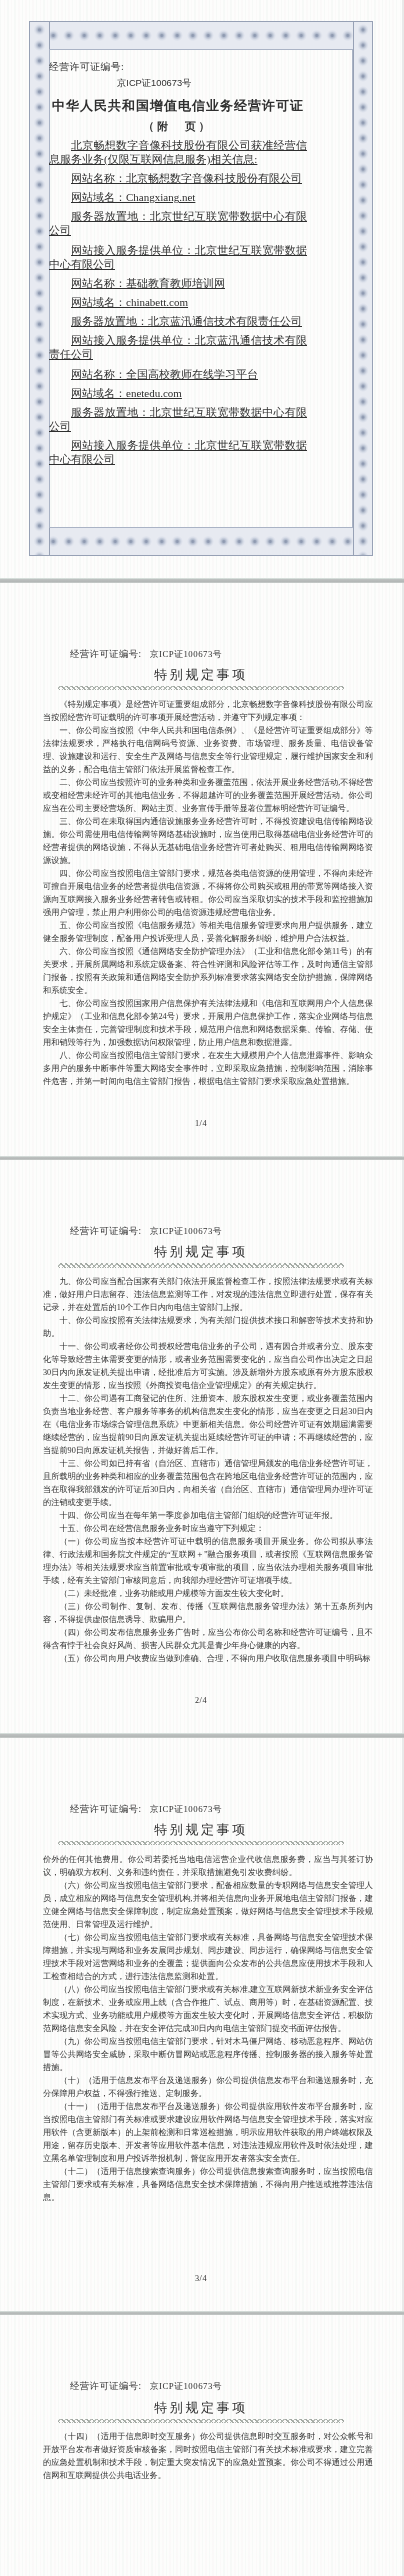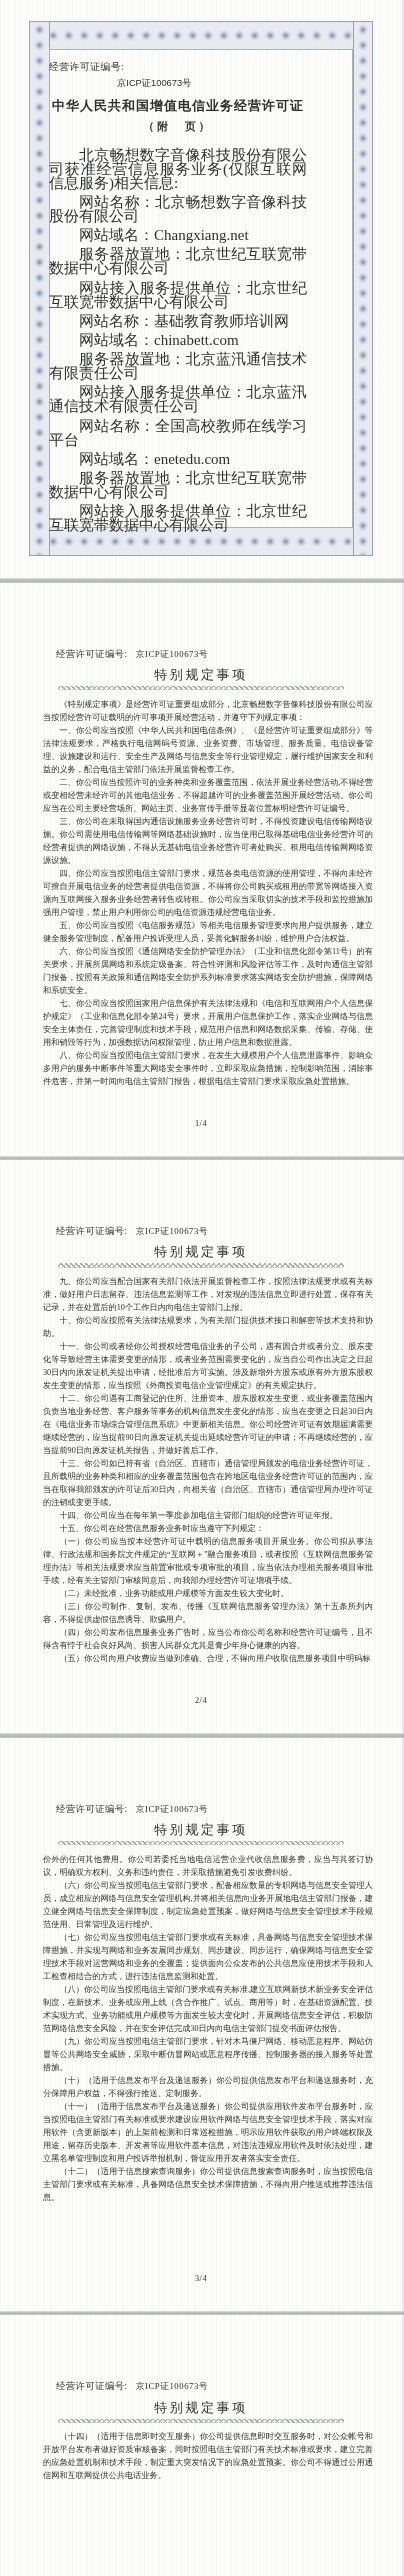--- a/index.html
+++ b/index.html
@@ -29,26 +29,26 @@
   .bs-left,.bs-right{top:20.6px;bottom:21.6px;width:18.5px;background-size:18.5px 15.5px;}
   .bs-left{left:29px;}
   .bs-right{right:29px;}
   .innerline{position:absolute;left:49px;right:49px;top:49px;bottom:50px;border:0.5px solid #aab3c5;pointer-events:none;}
   .cert-inner{position:absolute;left:0;right:0;top:61px;}
   .cert-no-label{margin-left:49px;font-size:9.8px;letter-spacing:0.5px;}
   .cert-no-value{margin:2.6px 0 0 117px;font-size:9.3px;font-family:"Liberation Sans","DejaVu Sans",sans-serif;}
   .cert-content{margin-left:49px;width:258px;}
   .cert-title{margin:7.7px 0 0;text-align:center;font-size:13px;font-weight:bold;letter-spacing:1px;}
   .cert-sub{margin:4.6px 0 0;text-align:center;font-size:10.8px;font-weight:bold;letter-spacing:3.1px;}
-  .cert-body{margin:14px 0 0;font-size:15px;line-height:14px;text-align:justify;}
+  .cert-body{margin:4px 0 0;font-size:11px;line-height:14px;text-align:justify;text-decoration:underline;}
   .cert-body p{margin:0 0 5.2px;text-indent:2em;}
   
   .sp{height:573px;}
   .p5{height:558px;}
-  .sp-head{padding:65px 0 0 56px;font-size:9.3px;letter-spacing:0.5px;}
+  .sp-head{padding:65px 0 0 70px;font-size:9.3px;letter-spacing:0.5px;}
   .sp-no{margin-left:5.2px;font-size:8.8px;}
   .sp-title{margin:5.2px 0 0;text-align:center;font-size:13px;font-weight:normal;letter-spacing:2.6px;}
   .zigzag{
     width:286px;height:4.1px;margin:2.1px auto 0;
     background:
       repeating-linear-gradient(45deg, transparent 0 1px, #969d97 1px 2.1px, transparent 2.1px 3.6px),
       repeating-linear-gradient(-45deg, transparent 0 1px, #abb2ac 1px 2.1px, transparent 2.1px 3.6px);
     opacity:.85;
   }
   .sp-body{margin:7.7px 29px 0 43px;font-size:8.2px;line-height:13px;text-align:justify;}

